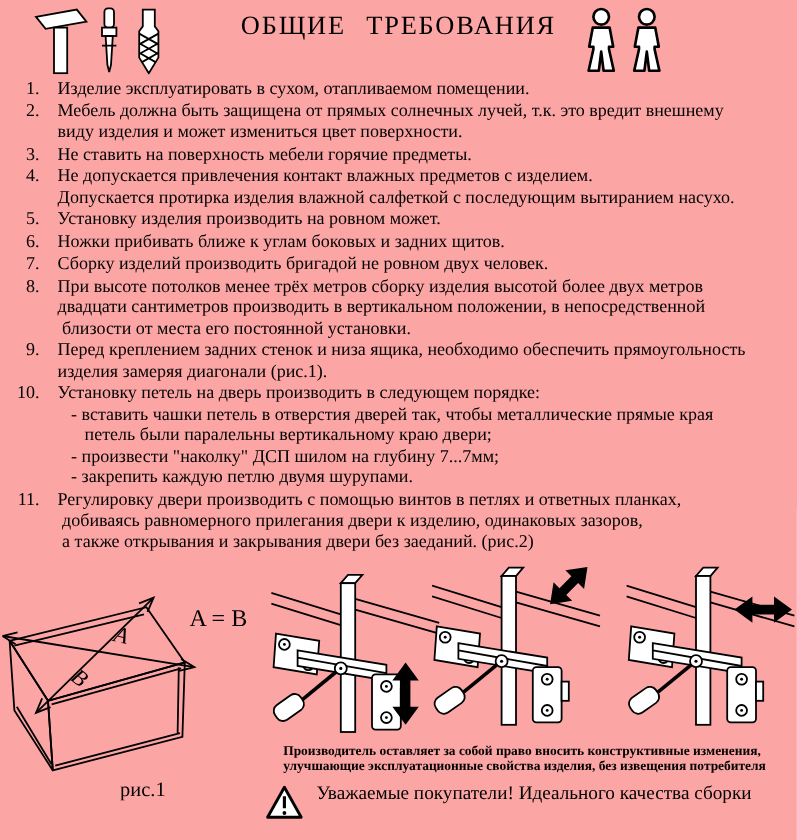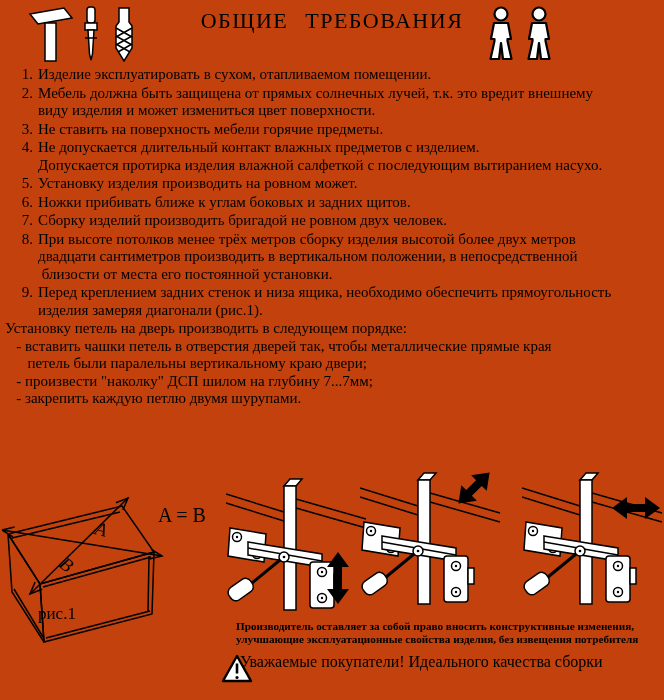--- a/index.html
+++ b/index.html
@@ -2,52 +2,52 @@
 <html><head>
 <meta charset="utf-8">
 <style>
   html,body{margin:0;padding:0;}
   body{
     width:664px;height:700px;
     background:#ffffff;color:#000;
     font-family:"Liberation Serif", serif;
     overflow:hidden;
   }
-  .page{position:relative;width:664px;height:700px;background:#c2410c;}
+  .page{position:relative;width:664px;height:700px;background:#fca5a5;}
 
   
   .title{
     position:absolute;top:8px;left:0;right:0;margin:0;
     text-align:center;font-size:22px;font-weight:normal;
     letter-spacing:1.5px;word-spacing:10px;
   }
   .tools-svg{position:absolute;left:24px;top:4px;}
   .persons-svg{position:absolute;left:484px;top:5px;}
 
   
   .list{position:absolute;top:66px;left:0;width:664px;font-size:15px;line-height:17.5px;}
   .item{display:flex;margin:0 0 1px 0;}
   .item .num{flex:0 0 33px;text-align:right;white-space:pre;}
-  .item .txt{margin-left:5px;flex:1;white-space:pre-wrap;}
+  .item .txt{margin-left:15px;flex:1;white-space:pre-wrap;}
 
   
   .fig1-svg{position:absolute;left:2px;top:486px;}
-  .cap1{position:absolute;left:38px;top:604px;width:100px;text-align:left;font-size:17px;}
+  .cap1{position:absolute;left:38px;top:648px;width:100px;text-align:right;font-size:17px;}
   .hinge-a{position:absolute;left:226px;top:470px;}
   .hinge-b{position:absolute;left:360px;top:464px;}
   .hinge-c{position:absolute;left:522px;top:464px;}
   .cap2{position:absolute;left:368px;top:600px;width:96px;text-align:center;font-size:17px;}
 
   
   .disclaimer{
     position:absolute;left:236px;top:620px;width:428px;
     font-size:11.2px;font-weight:bold;line-height:13px;white-space:pre-line;font-family:Liberation Serif, serif;
   }
   .warn-tri-svg{position:absolute;left:221px;top:654px;}
-  .warning{position:absolute;left:240px;top:653px;width:410px;}
+  .warning{position:absolute;left:240px;top:653px;width:410px;text-align:center;}
   .warning .w1,.warning .w2{font-size:16px;line-height:17px;}
   .warning .w3{font-size:13.5px;line-height:14px;letter-spacing:.4px;}
 
   svg{display:block;}
   .ln{stroke:#000;stroke-width:1.5;fill:none;}
   .sh{stroke:#000;stroke-width:1.5;fill:#fff;}
 </style>
 </head>
 <body>
 
@@ -92,21 +92,21 @@
       <span class="num">2.</span>
       <span class="txt">Мебель должна быть защищена от прямых солнечных лучей, т.к. это вредит внешнему
 виду изделия и может измениться цвет поверхности.</span>
     </div>
     <div class="item">
       <span class="num">3.</span>
       <span class="txt">Не ставить на поверхность мебели горячие предметы.</span>
     </div>
     <div class="item">
       <span class="num">4.</span>
-      <span class="txt">Не допускается длительный контакт влажных предметов с изделием.
+      <span class="txt">Не допускается привлечения контакт влажных предметов с изделием.
 Допускается протирка изделия влажной салфеткой с последующим вытиранием насухо.</span>
     </div>
     <div class="item">
       <span class="num">5.</span>
       <span class="txt">Установку изделия производить на ровном может.</span>
     </div>
     <div class="item">
       <span class="num">6.</span>
       <span class="txt">Ножки прибивать ближе к углам боковых и задних щитов.</span>
     </div>
@@ -119,25 +119,32 @@
       <span class="txt">При высоте потолков менее трёх метров сборку изделия высотой более двух метров
 двадцати сантиметров производить в вертикальном положении, в непосредственной
  близости от места его постоянной установки.</span>
     </div>
     <div class="item">
       <span class="num">9.</span>
       <span class="txt">Перед креплением задних стенок и низа ящика, необходимо обеспечить прямоугольность
 изделия замеряя диагонали (рис.1).</span>
     </div>
     <div class="item">
+      <span class="num">10.</span>
       <span class="txt">Установку петель на дверь производить в следующем порядке:
    - вставить чашки петель в отверстия дверей так, чтобы металлические прямые края
       петель были паралельны вертикальному краю двери;
    - произвести "наколку" ДСП шилом на глубину 7...7мм;
    - закрепить каждую петлю двумя шурупами.</span>
+    </div>
+    <div class="item">
+      <span class="num">11.</span>
+      <span class="txt">Регулировку двери производить с помощью винтов в петлях и ответных планках,
+ добиваясь равномерного прилегания двери к изделию, одинаковых зазоров,
+ а также открывания и закрывания двери без заеданий. (рис.2)</span>
     </div>
   </div>
 
   <svg class="fig1-svg" width="235" height="158" viewBox="0 0 235 158">
 
     <polygon class="ln" points="6,48 120,20 152,66 38,98"></polygon>
     <path class="ln" stroke-width="1" d="M10,52 L118,26 M149,71 L41,101"></path>
 
     <polygon class="ln" points="6,48 38,98 42,156 10,106"></polygon>
     <path class="ln" stroke-width="1" d="M12,103 L41,151"></path>

